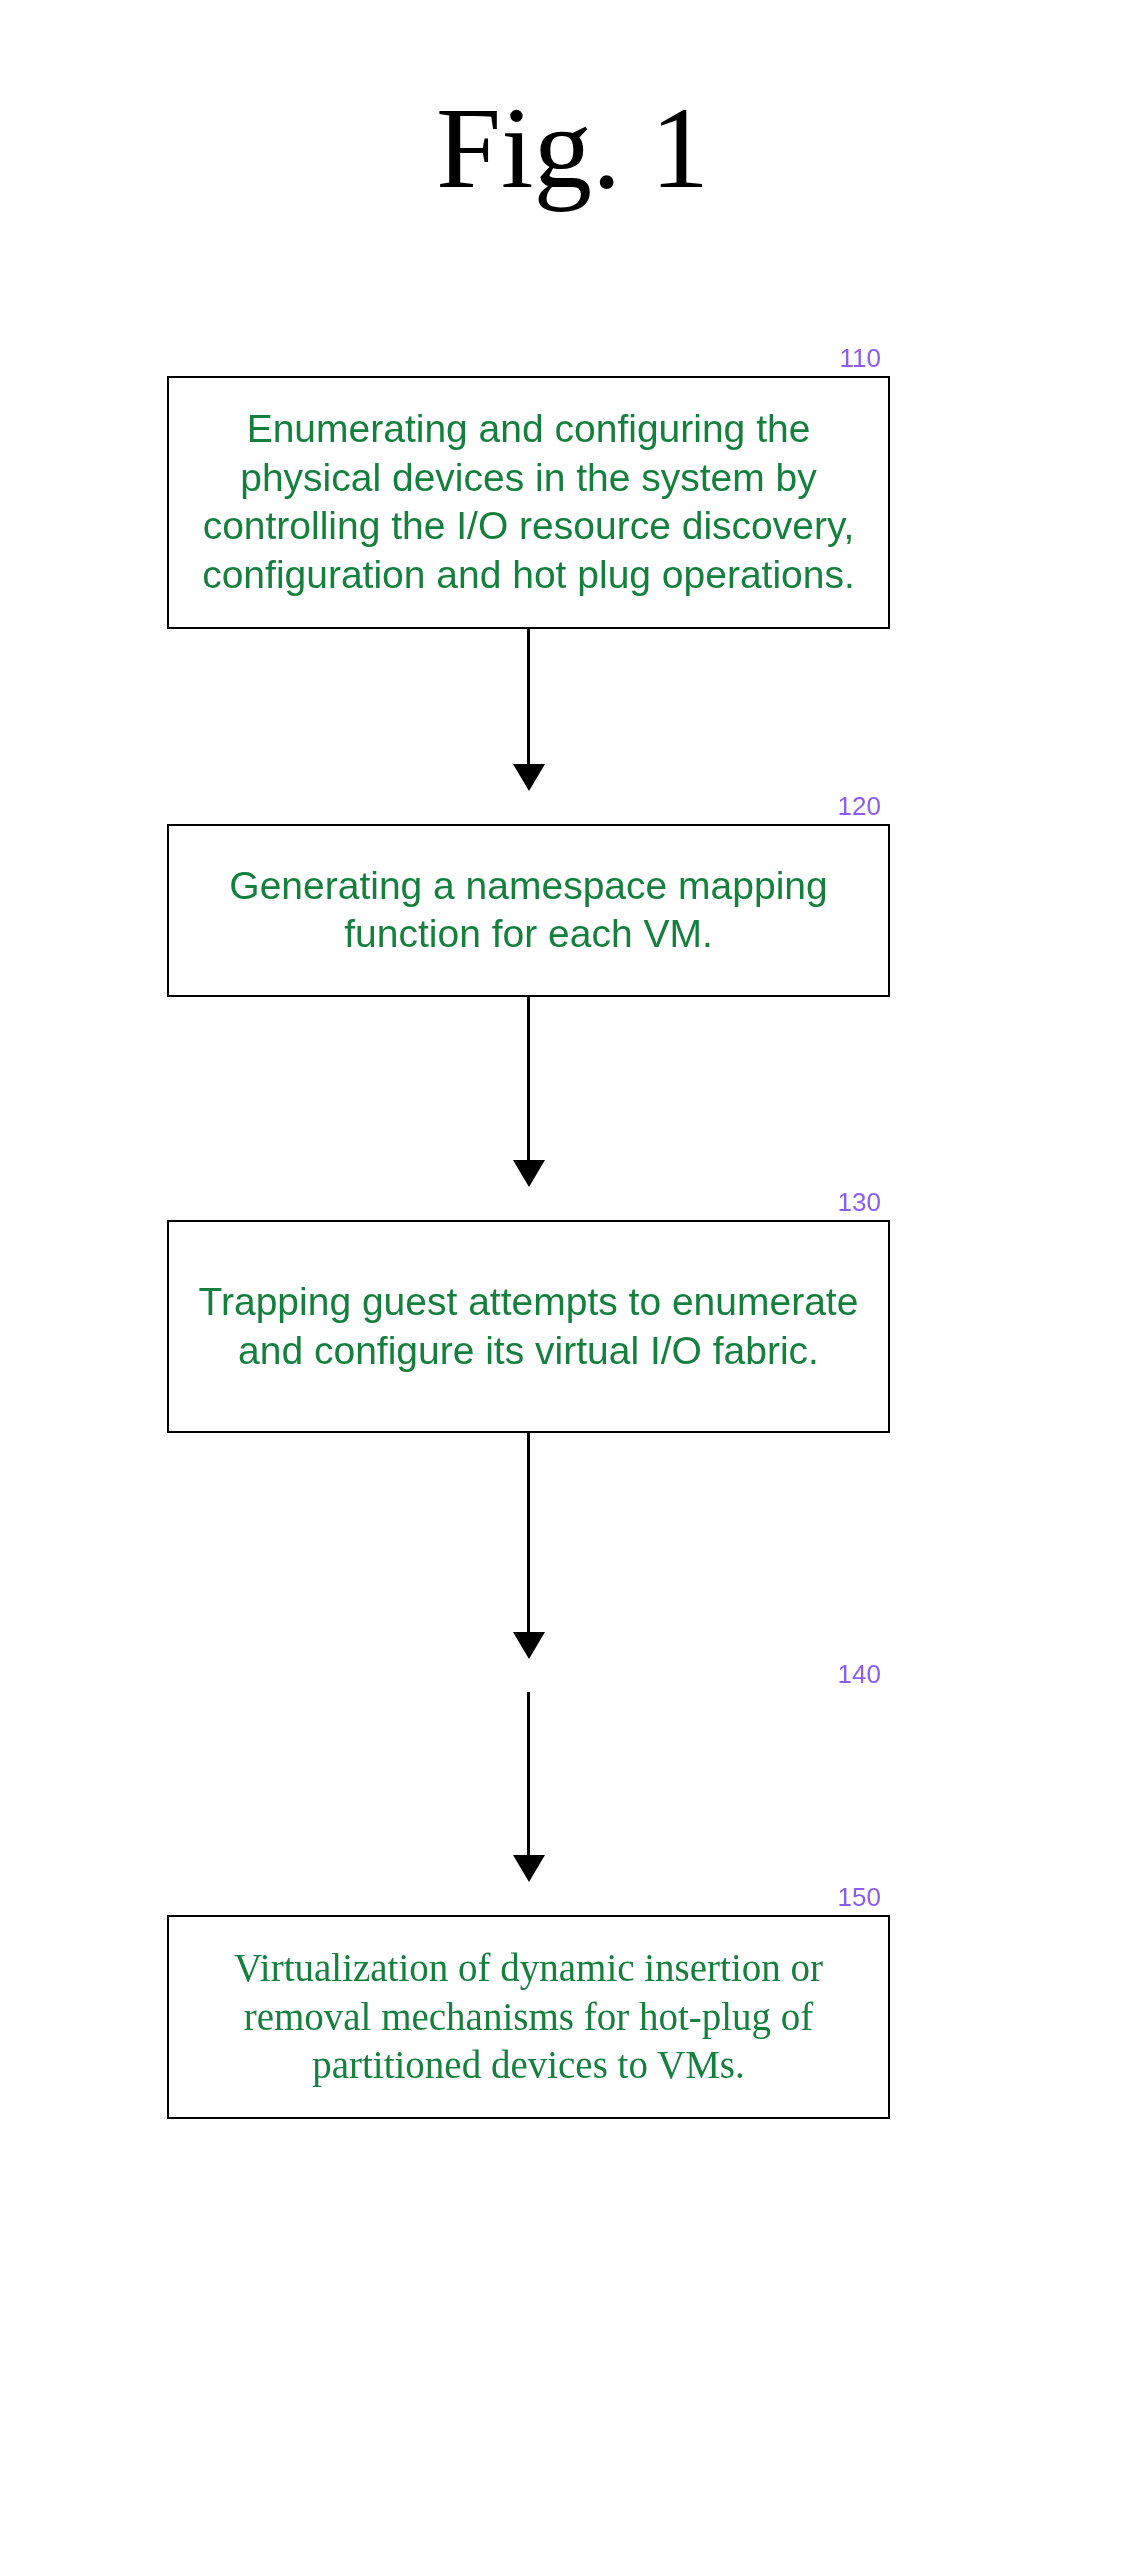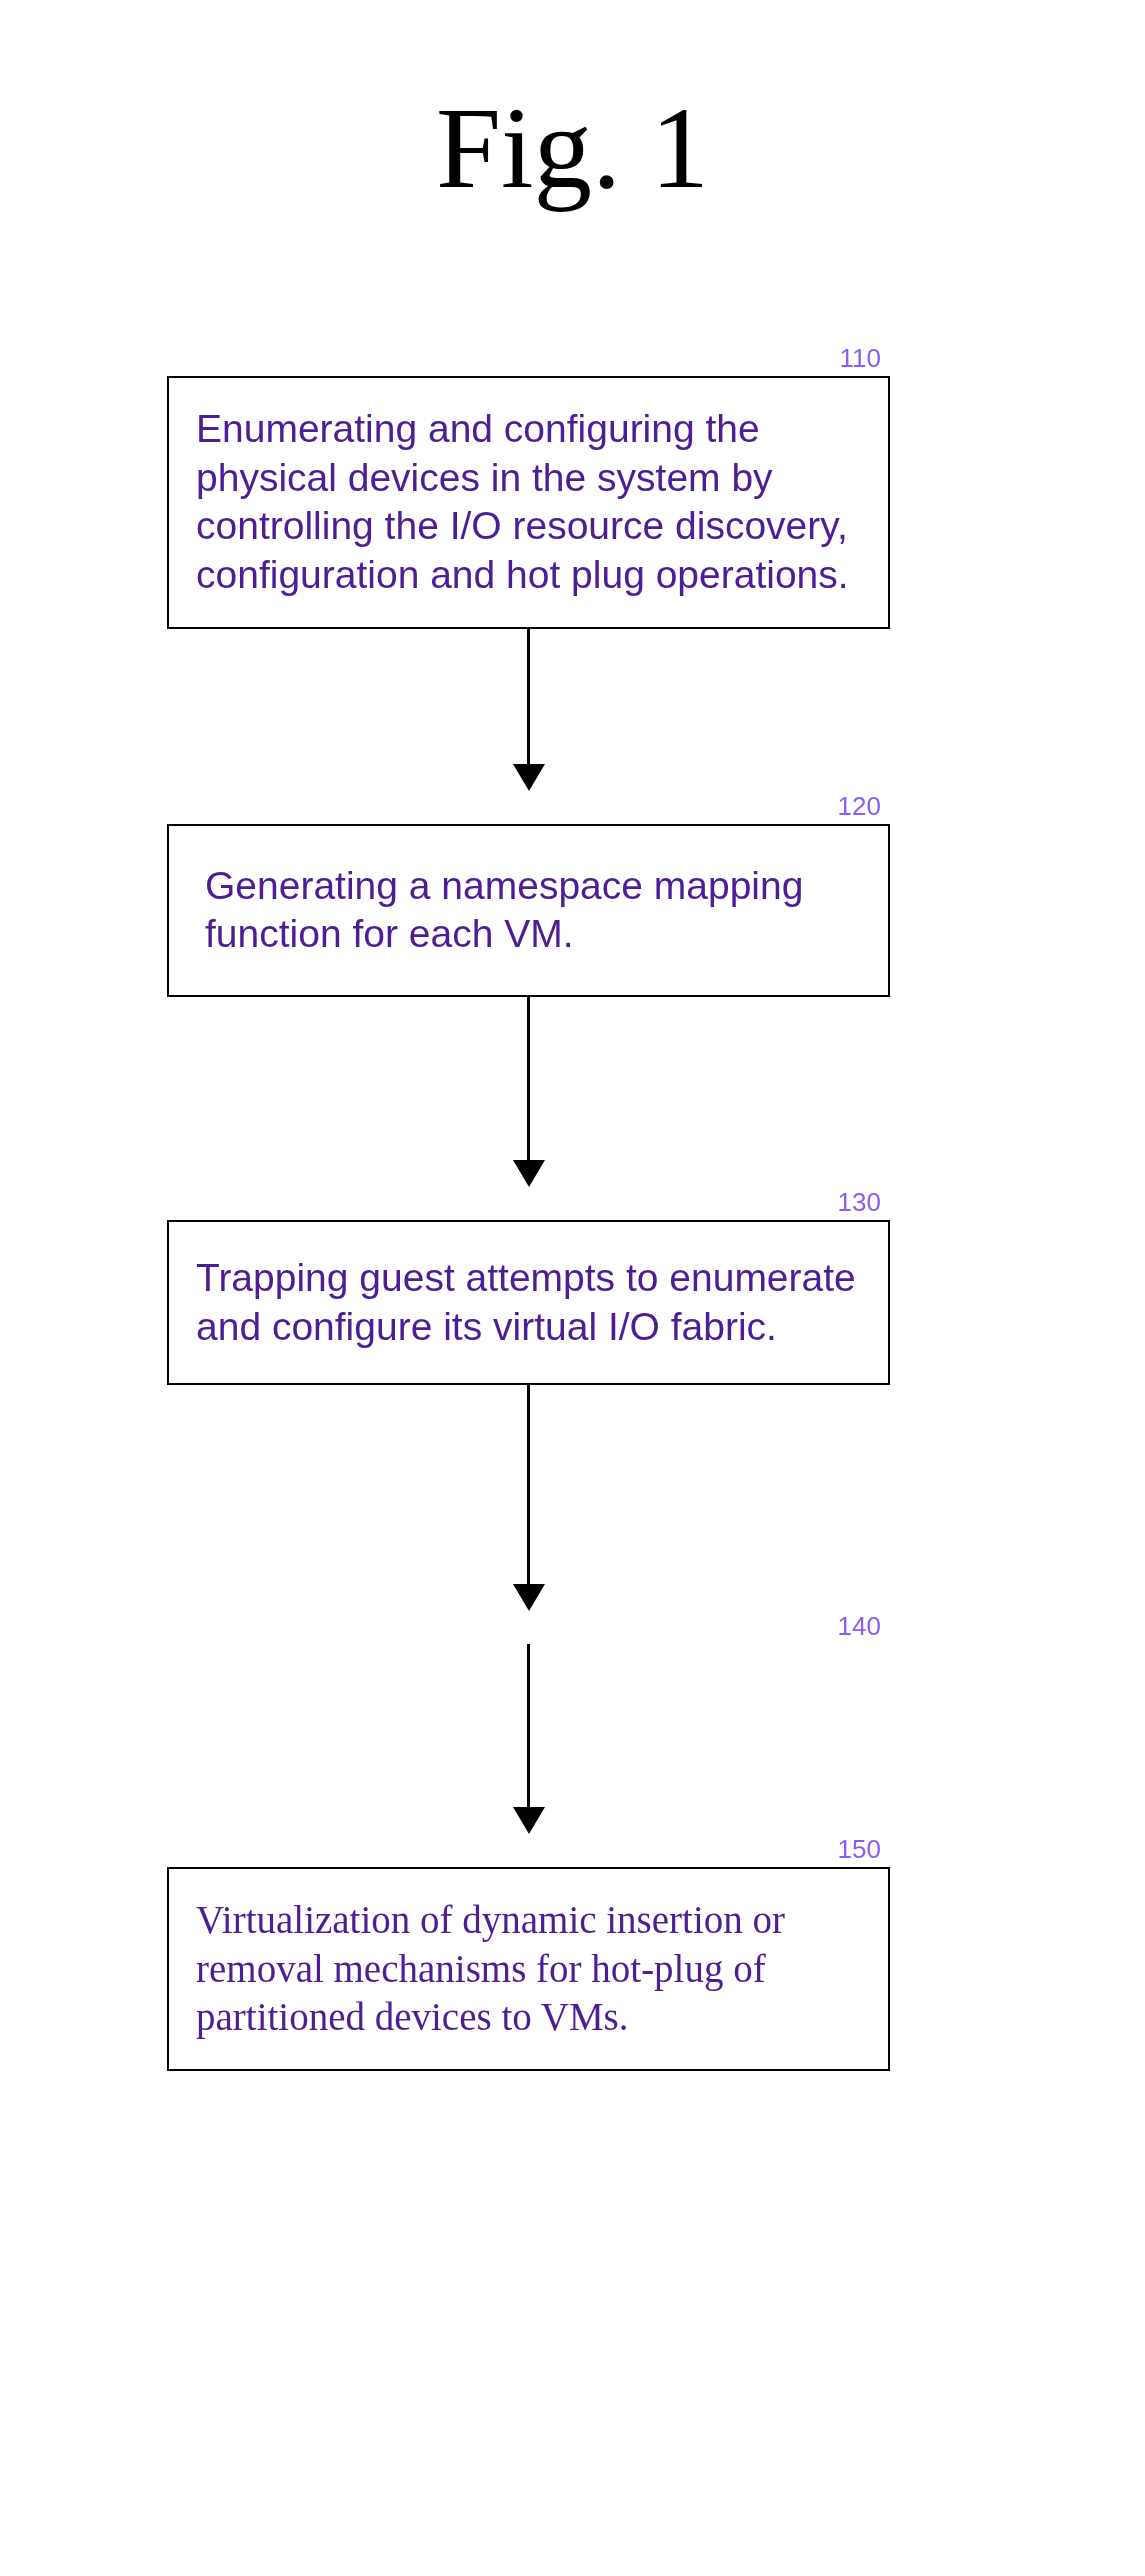--- a/index.html
+++ b/index.html
@@ -36,21 +36,22 @@
     font-size: 26px;
     color: #8b5cf6;
     text-align: right;
     padding-right: 9px;
     margin-bottom: 1.8px;
   }
   .box {
     border: 2.7px solid #000;
     background: #fff;
     font-size: 39px;
-    color: #4c1d95;
+    color: #15803d;
+    text-align: center;
     line-height: 1.25;
     box-sizing: border-box;
   }
   .arrow-wrap {
     display: flex;
     flex-direction: column;
     align-items: center;
   }
   .arrow-stem {
     width: 3.6px;
@@ -59,21 +60,21 @@
   .arrow-head {
     width: 0;
     height: 0;
     border-left: 16.3px solid transparent;
     border-right: 16.3px solid transparent;
     border-top: 27px solid #000;
   }
   
   .b110 { padding: 27px 27px; }
   .b120 { padding: 36px 36px; }
-  .b130 { padding: 32px 27px; }
+  .b130 { padding: 56px 27px; }
   .b140 { padding: 27px 27px; }
   .b150 { padding: 27px 27px; font-family: Liberation Serif, serif; }
 </style>
 </head>
 <body>
 
 <div class="page">
 
   <div class="title">Fig. 1</div>
 

